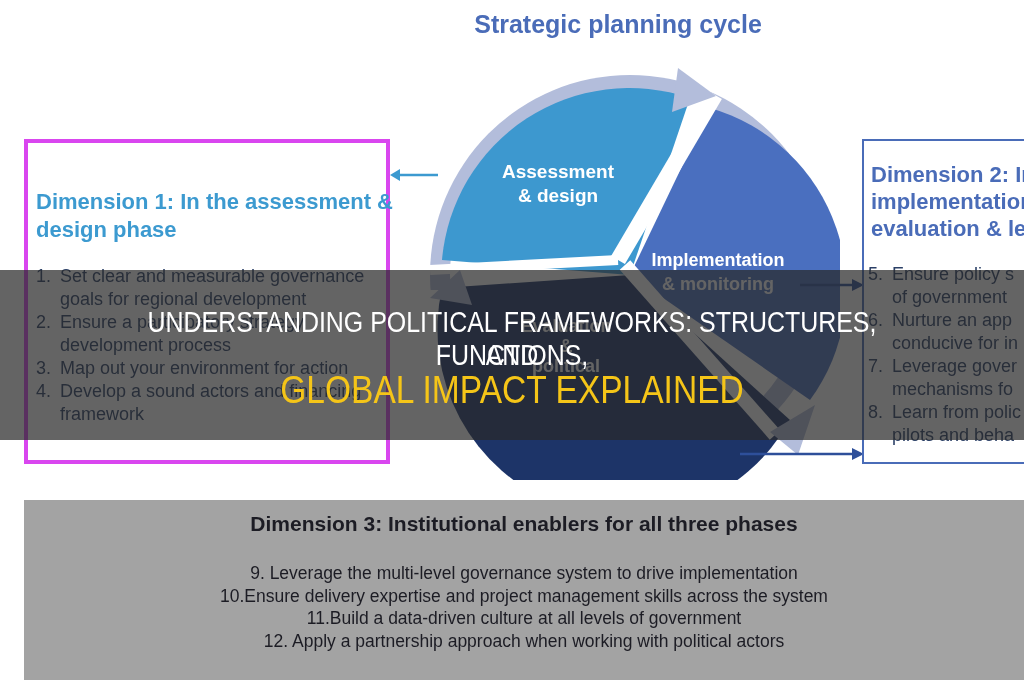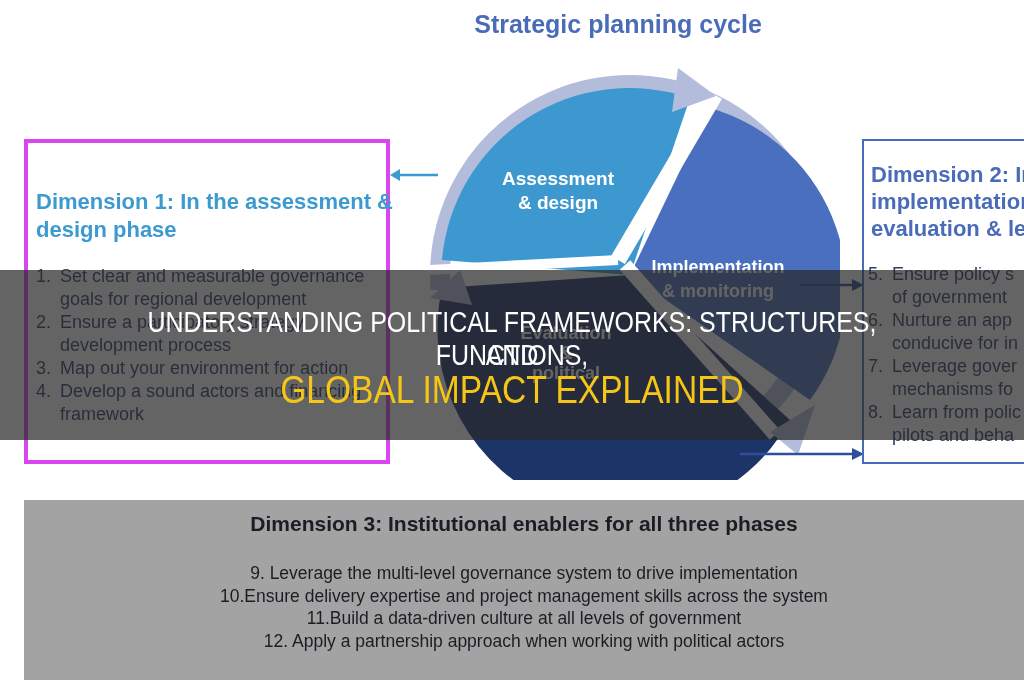--- a/index.html
+++ b/index.html
@@ -43,21 +43,21 @@
     background: #a3a3a3;
   }
   .dim3 .head {
     position: absolute; left: 0; width: 1200px; top: 12px; text-align: center;
     font-weight: bold; font-size: 21px; color: #1c1c24;
   }
   .dim3 .items { position: absolute; left: 0; width: 1200px; top: 62px; text-align: center; }
   .dim3 .items div { font-size: 17.5px; line-height: 22.5px; color: #1c1c24; }
   .cycle-label {
     position: absolute; color: #ffffff; font-weight: bold; font-size: 19px;
-    text-align: center; line-height: 24px; margin-top: 7px;
+    text-align: center; line-height: 24px;
   }
   .overlay {
     left: 0; top: 270px; width: 1024px; height: 170px;
     background: rgba(40, 40, 40, 0.72);
   }
   .ov1 {
     left: 0; top: 306px; width: 1024px; text-align: center;
     color: #ffffff; font-size: 29px; letter-spacing: 0px;
     transform: scaleX(0.86); transform-origin: center;
   }

